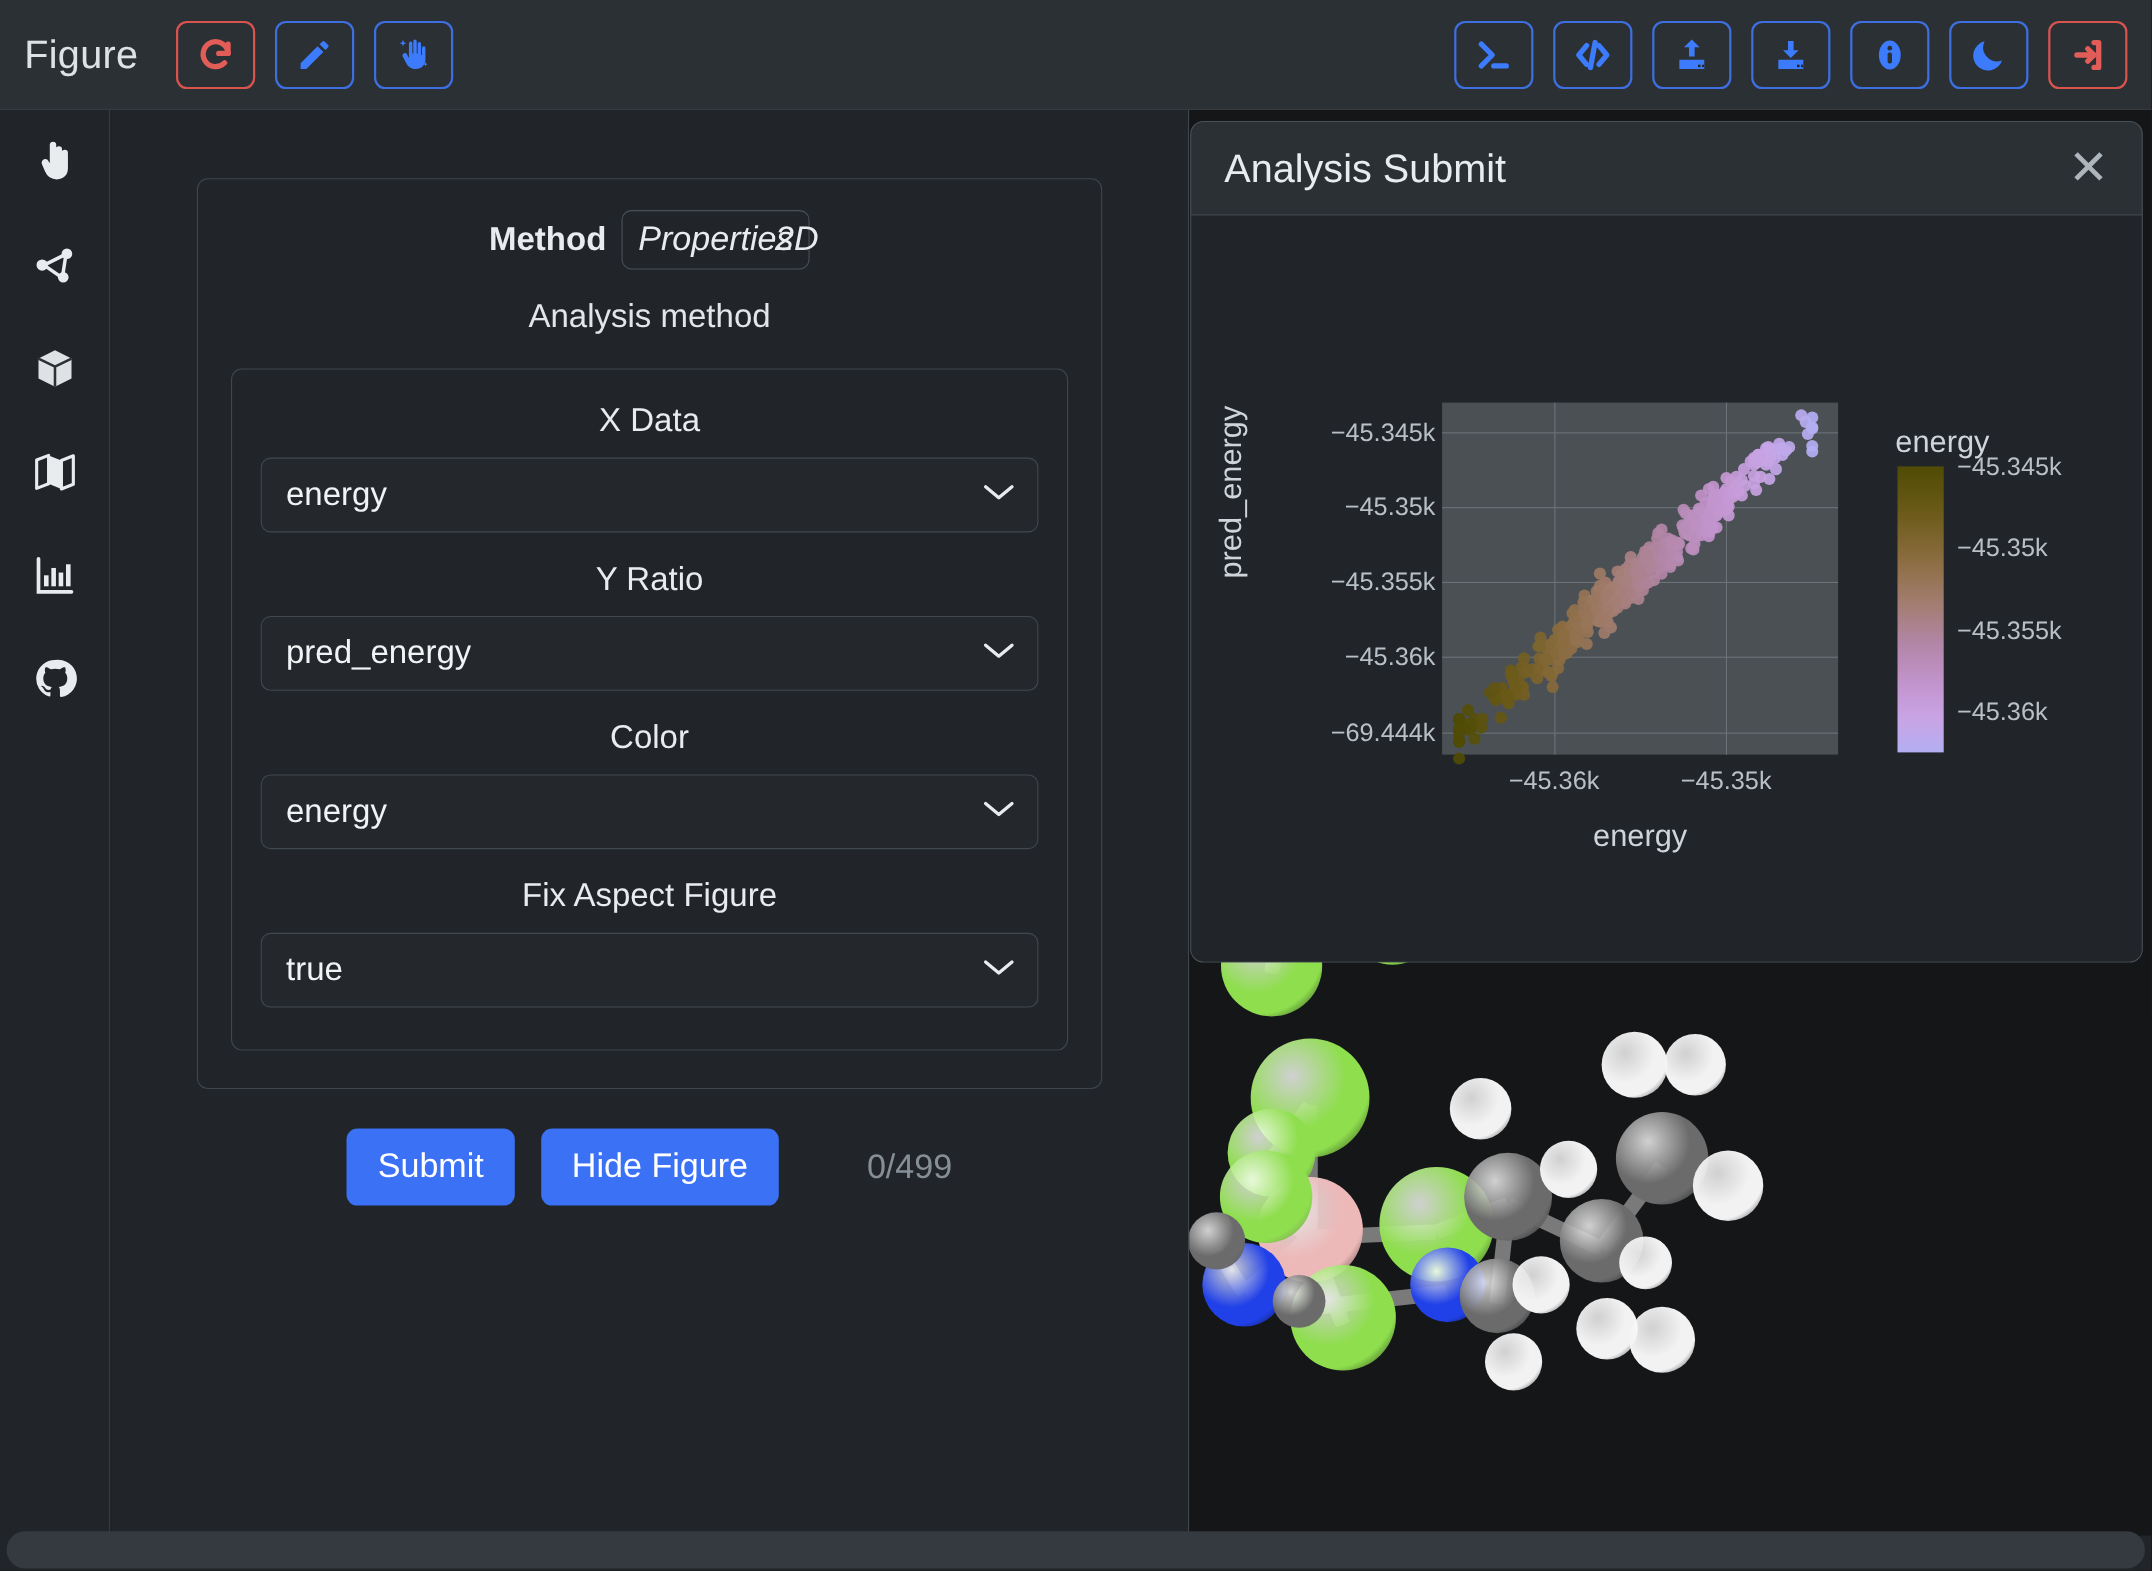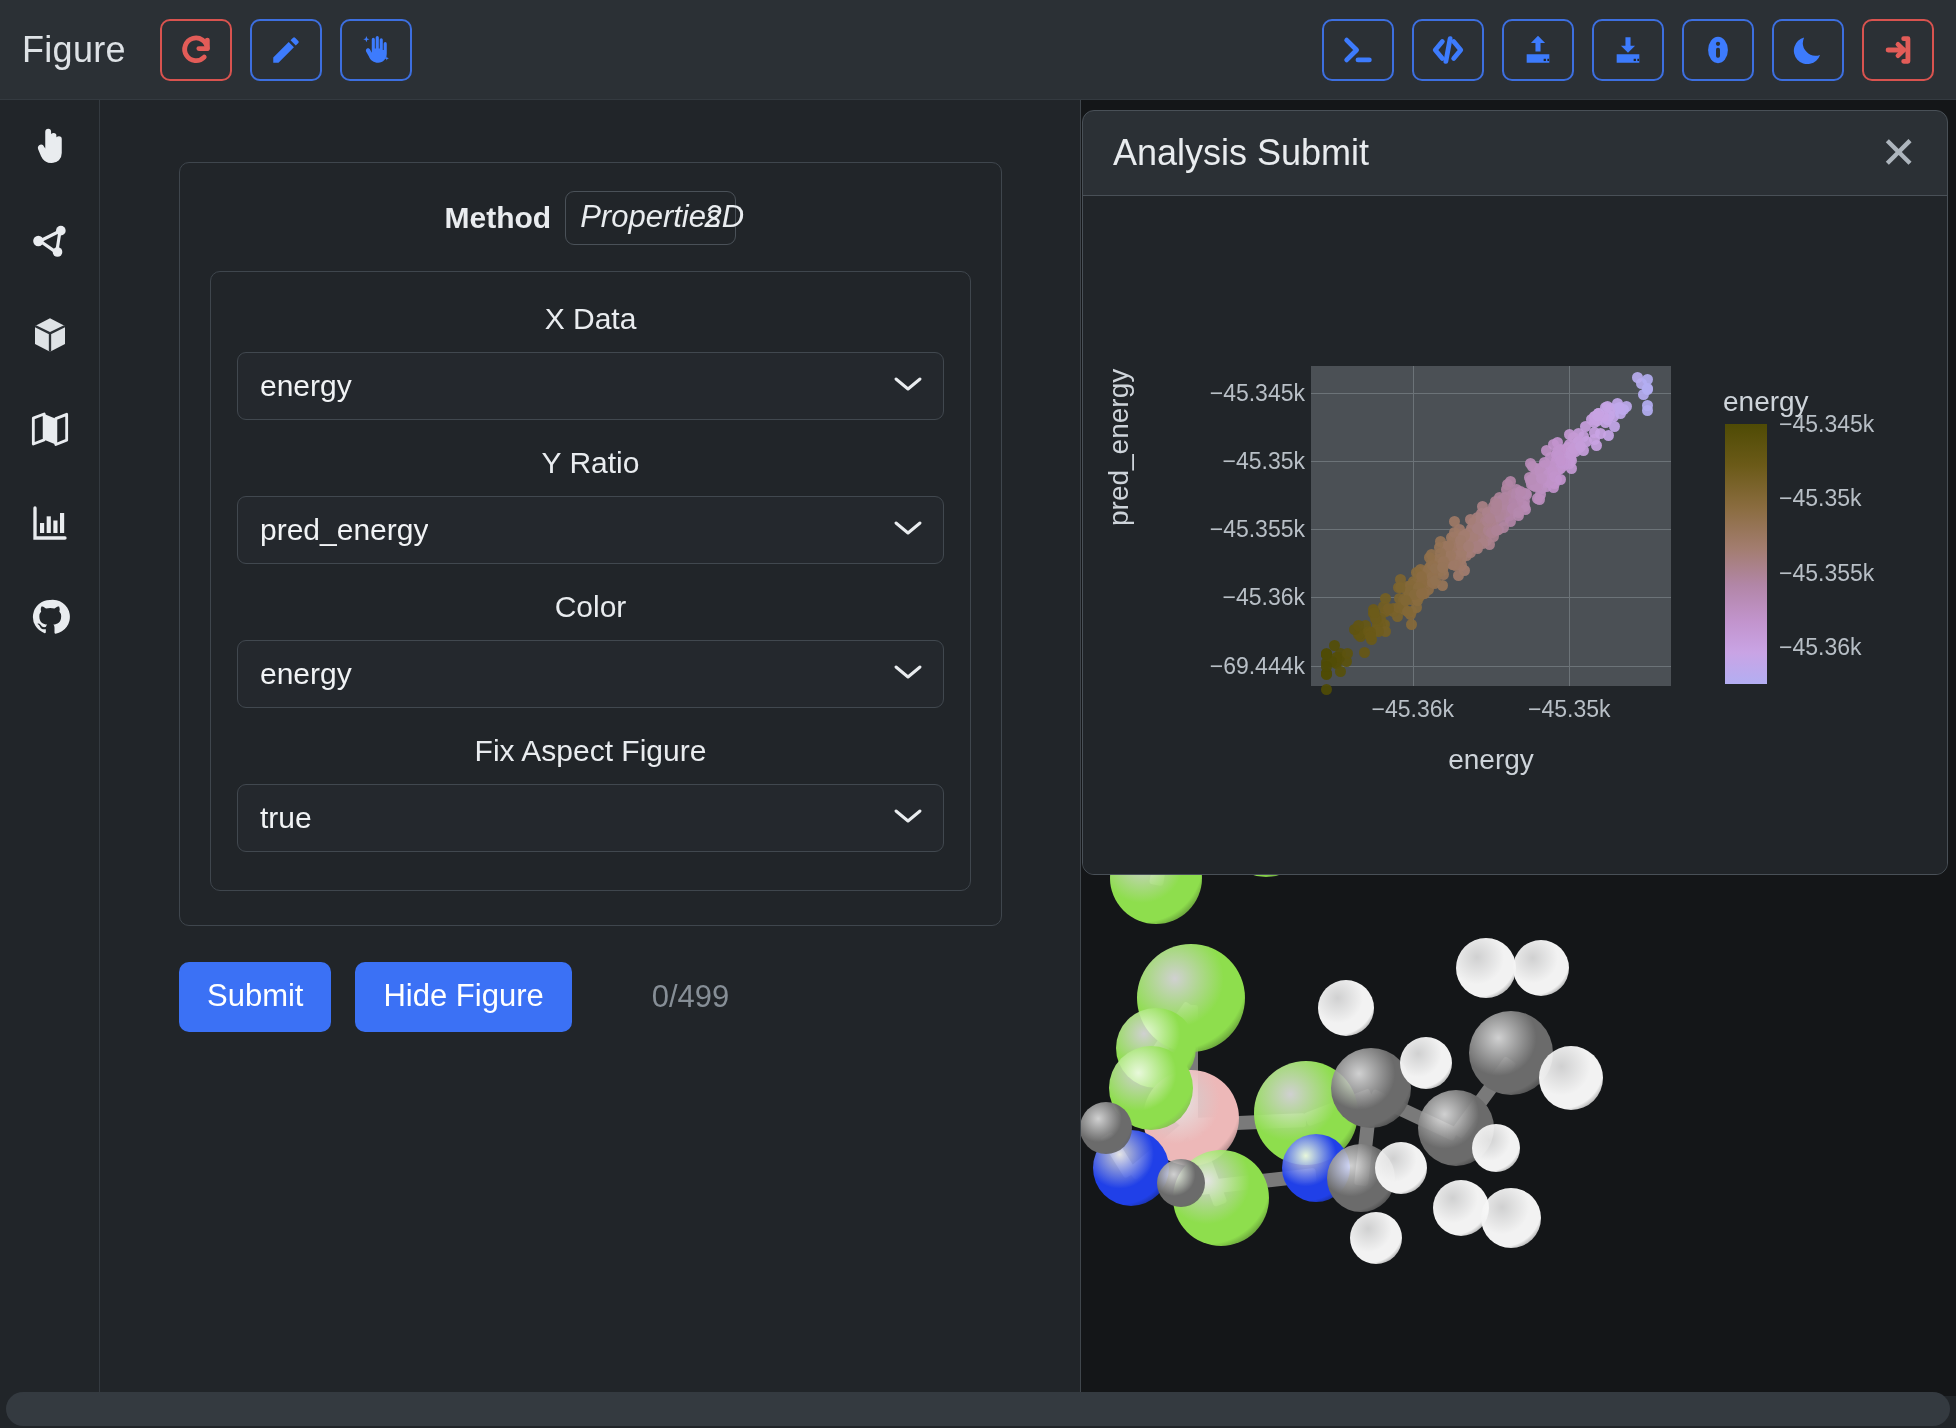--- a/index.html
+++ b/index.html
@@ -117,21 +117,21 @@
   }
   .select-value {
     color: #f1f3f5; font-size: 30px; white-space: nowrap;
     overflow: hidden; text-overflow: ellipsis;
   }
   .chev {
     position: absolute; right: 20px; top: 50%;
     transform: translateY(-50%);
   }
   .footer {
-    display: flex; align-items: center; 
+    display: flex; align-items: center; justify-content: center;
     gap: 24px; margin-top: 36px; padding: 0 78px;
   }
   .btn {
     background: #3b71f5; color: #fff; border: none;
     border-radius: 10px; font-size: 31px;
     padding: 16px 28px 18px 28px; cursor: pointer;
     font-family: "Liberation Sans", sans-serif;
   }
   .counter {
     margin-left: 56px; color: #868e96; font-size: 31px;
@@ -445,20 +445,21 @@
     </div>
   </div>
 
   <div class="analysis">
 
     <div class="card">
       <div class="method-row">
         <span class="method-label">Method</span>
         <span class="method-badge"><span class="stack"><span>Properties</span><span class="over">2D</span></span></span>
       </div>
+      <div class="subtitle">Analysis method</div>
 
       <div class="inner-card">
 
         <div class="field">
           <div class="field-label">X Data</div>
           <div class="select">
             <span class="select-value">energy</span>
             <span class="chev">
               <svg width="30" height="18" viewBox="0 0 30 18">
                   <path d="M3 4l12 10L27 4" stroke="#e9ecef" stroke-width="3" fill="none" stroke-linecap="round" stroke-linejoin="round"></path>

